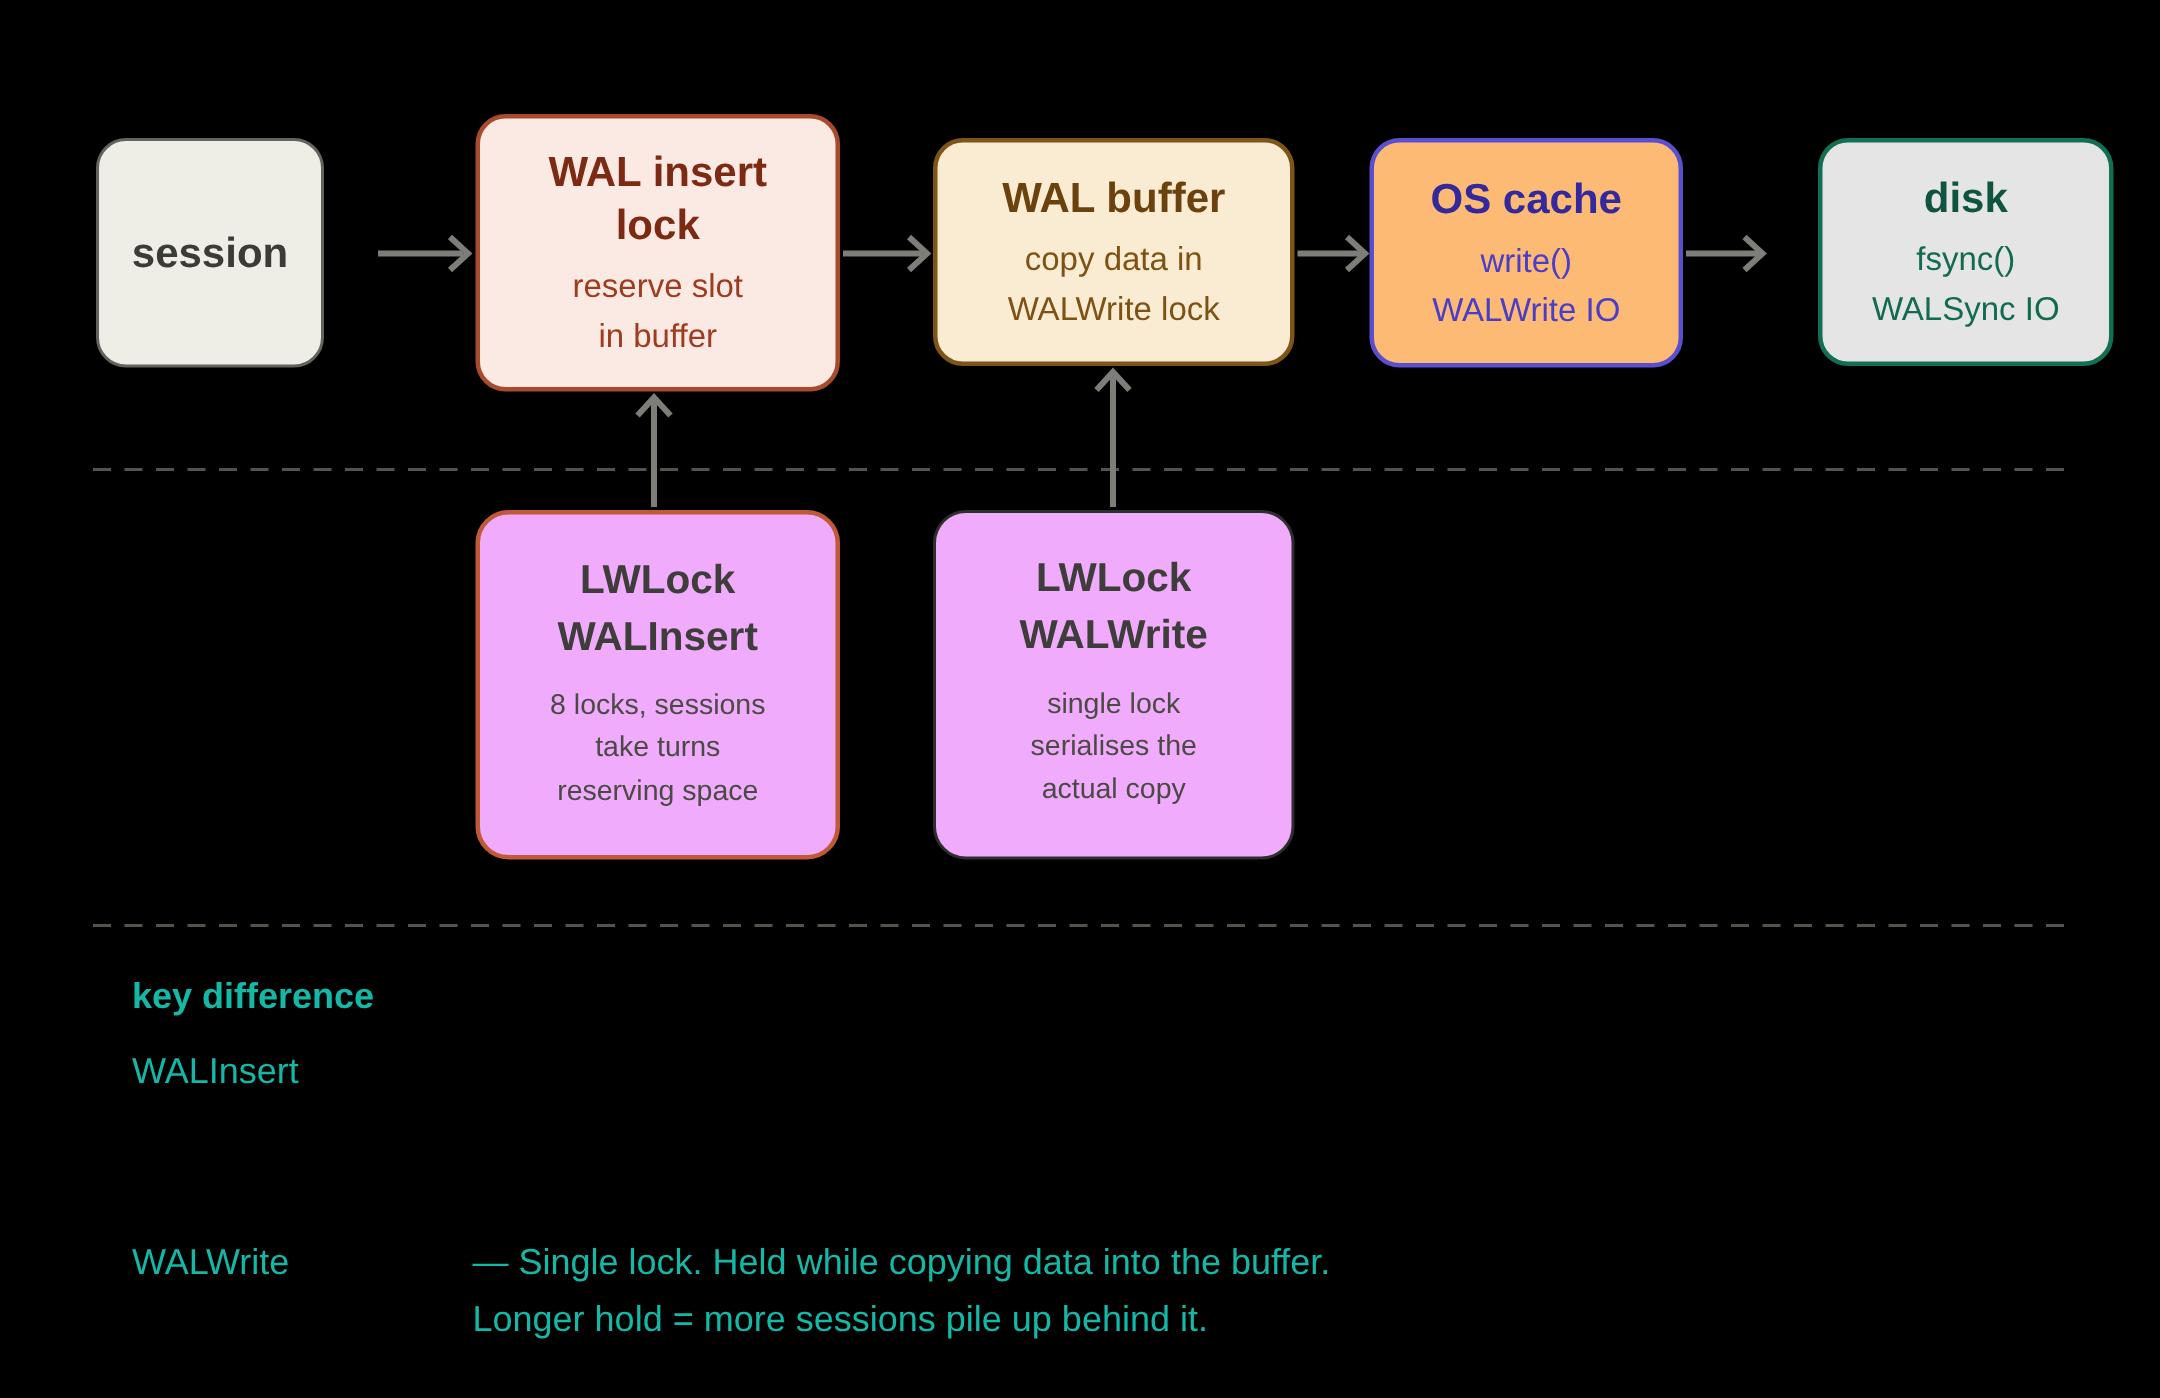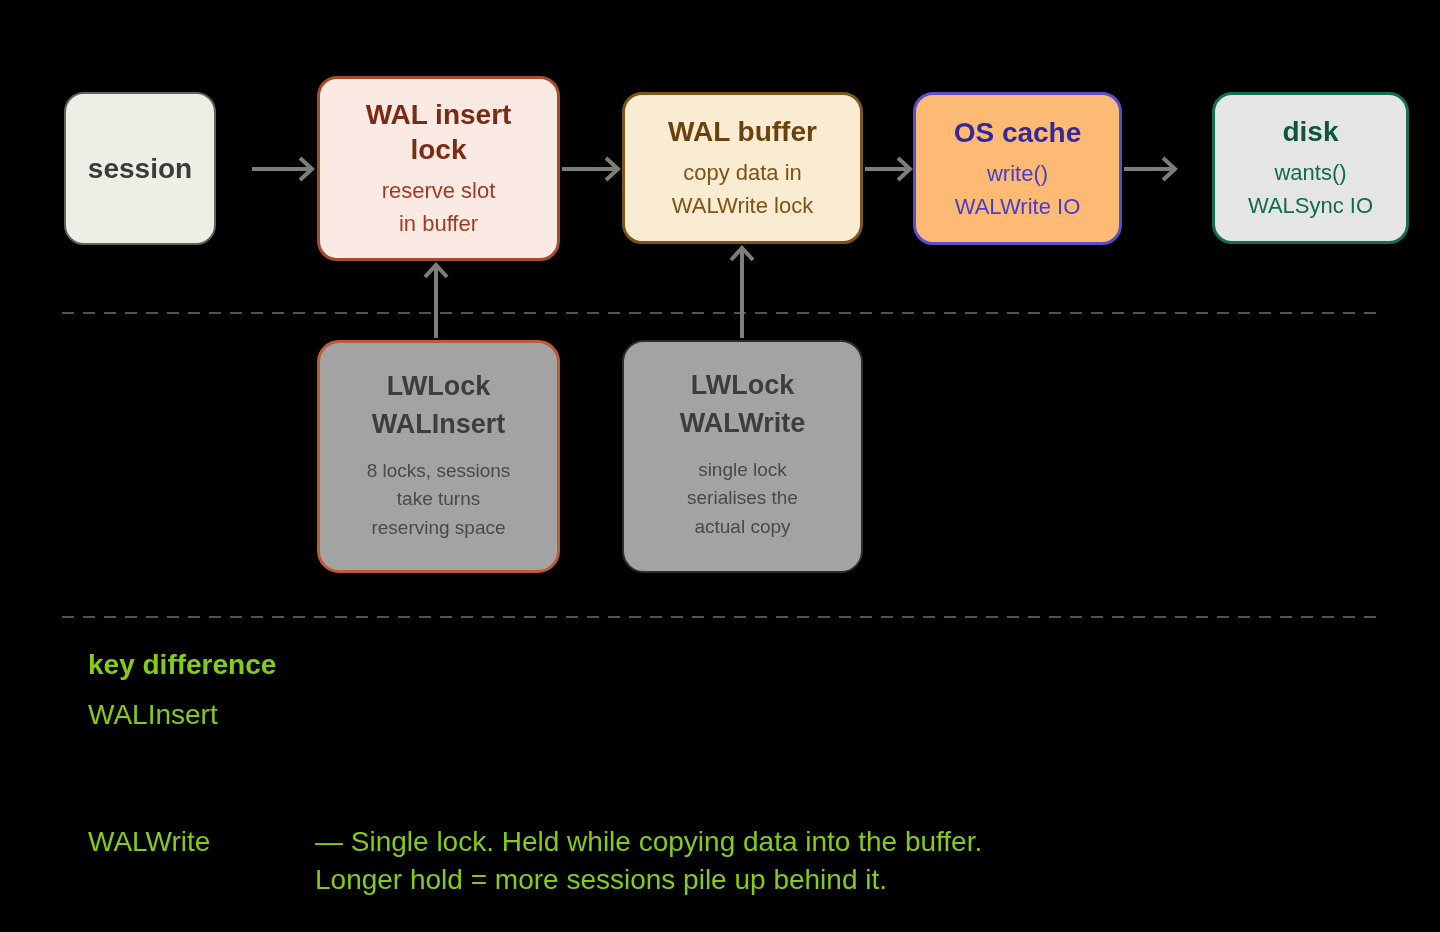--- a/index.html
+++ b/index.html
@@ -32,30 +32,30 @@
   .b-oscache{background:#fdba74;border:3px solid #5a50cf;}
   .b-oscache .title{color:#33299c;}
   .b-oscache .subtitle{color:#4a3ec8;}
 
   .b-disk{background:#e5e5e5;border:3px solid #136f54;margin-left:32px;}
   .b-disk .title{color:#0e5440;}
   .b-disk .subtitle{color:#116b50;}
 
   
   .lockbox{
-    position:absolute;border-radius:22px;background:#a3a3a3;box-sizing:border-box;
+    position:absolute;border-radius:22px;background:#f0abfc;box-sizing:border-box;
     display:flex;flex-direction:column;align-items:center;text-align:center;padding-top:24px;
   }
   .lockbox .ltitle{font-size:27px;font-weight:700;line-height:1.42;color:#3d3d39;white-space:pre-line;}
   .lockbox .lbody{font-size:19px;line-height:1.5;color:#4a4a44;margin-top:13px;white-space:pre-line;}
   .lock-insert{border:3px solid #bf5936;}
   .lock-write{border:2px solid #2e2e2c;}
 
   
-  .note{position:absolute;color:#84cc16;font-size:28px;line-height:38px;white-space:pre-line;}
+  .note{position:absolute;color:#14b8a6;font-size:24px;line-height:38px;white-space:pre-line;}
   .note-heading{font-weight:700;}
 </style>
 </head>
 <body>
 
 <div class="canvas">
 
   <svg class="connectors" viewBox="0 0 1440 932" xmlns="http://www.w3.org/2000/svg">
 
     <line x1="62" y1="313" x2="1378" y2="313" stroke="#54544e" stroke-width="2" stroke-dasharray="12 9"></line>
@@ -106,21 +106,21 @@
   </div>
 
   <div class="box b-oscache" style="left:913px;top:92px;width:209px;height:153px;">
     <div class="title">OS cache</div>
     <div class="subtitle">write()
 WALWrite IO</div>
   </div>
 
   <div class="box b-disk" style="left:1180px;top:92px;width:197px;height:152px;">
     <div class="title">disk</div>
-    <div class="subtitle">wants()
+    <div class="subtitle">fsync()
 WALSync IO</div>
   </div>
 
   <div class="lockbox lock-insert" style="left:317px;top:340px;width:243px;height:233px;">
     <div class="ltitle">LWLock
 WALInsert</div>
     <div class="lbody">8 locks, sessions
 take turns
 reserving space</div>
   </div>

